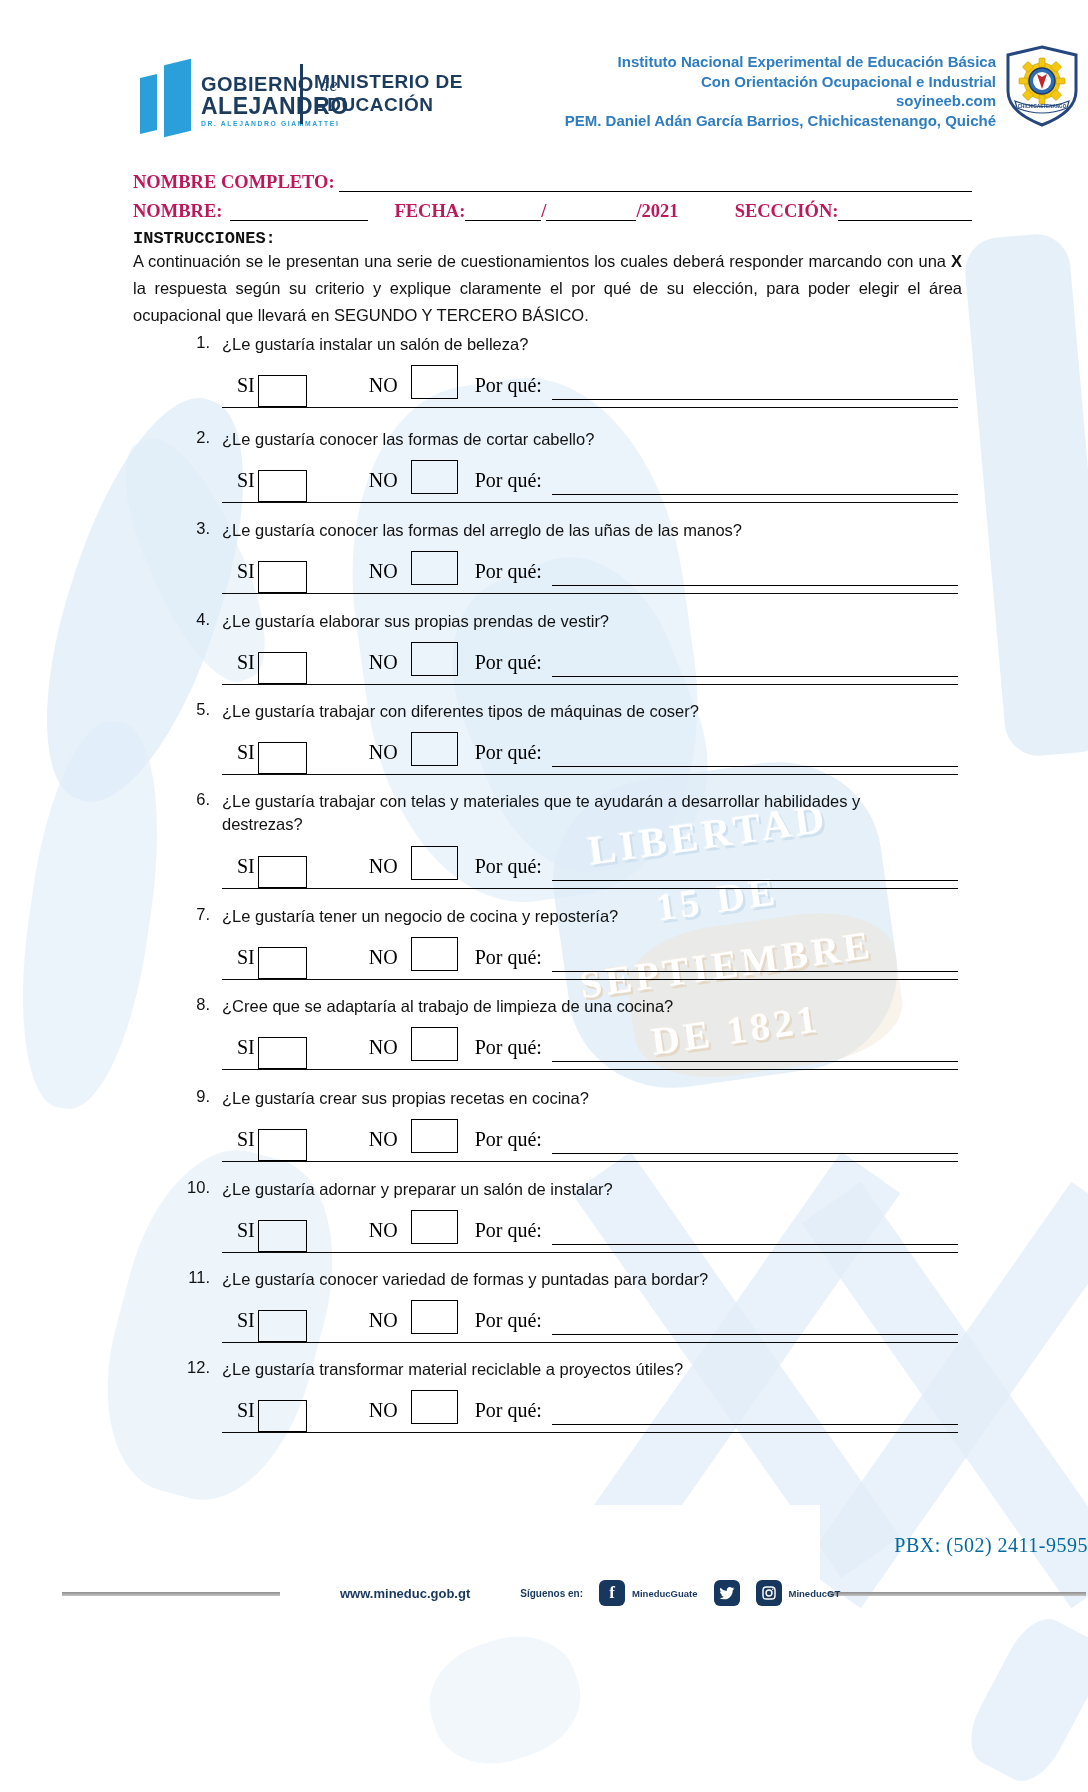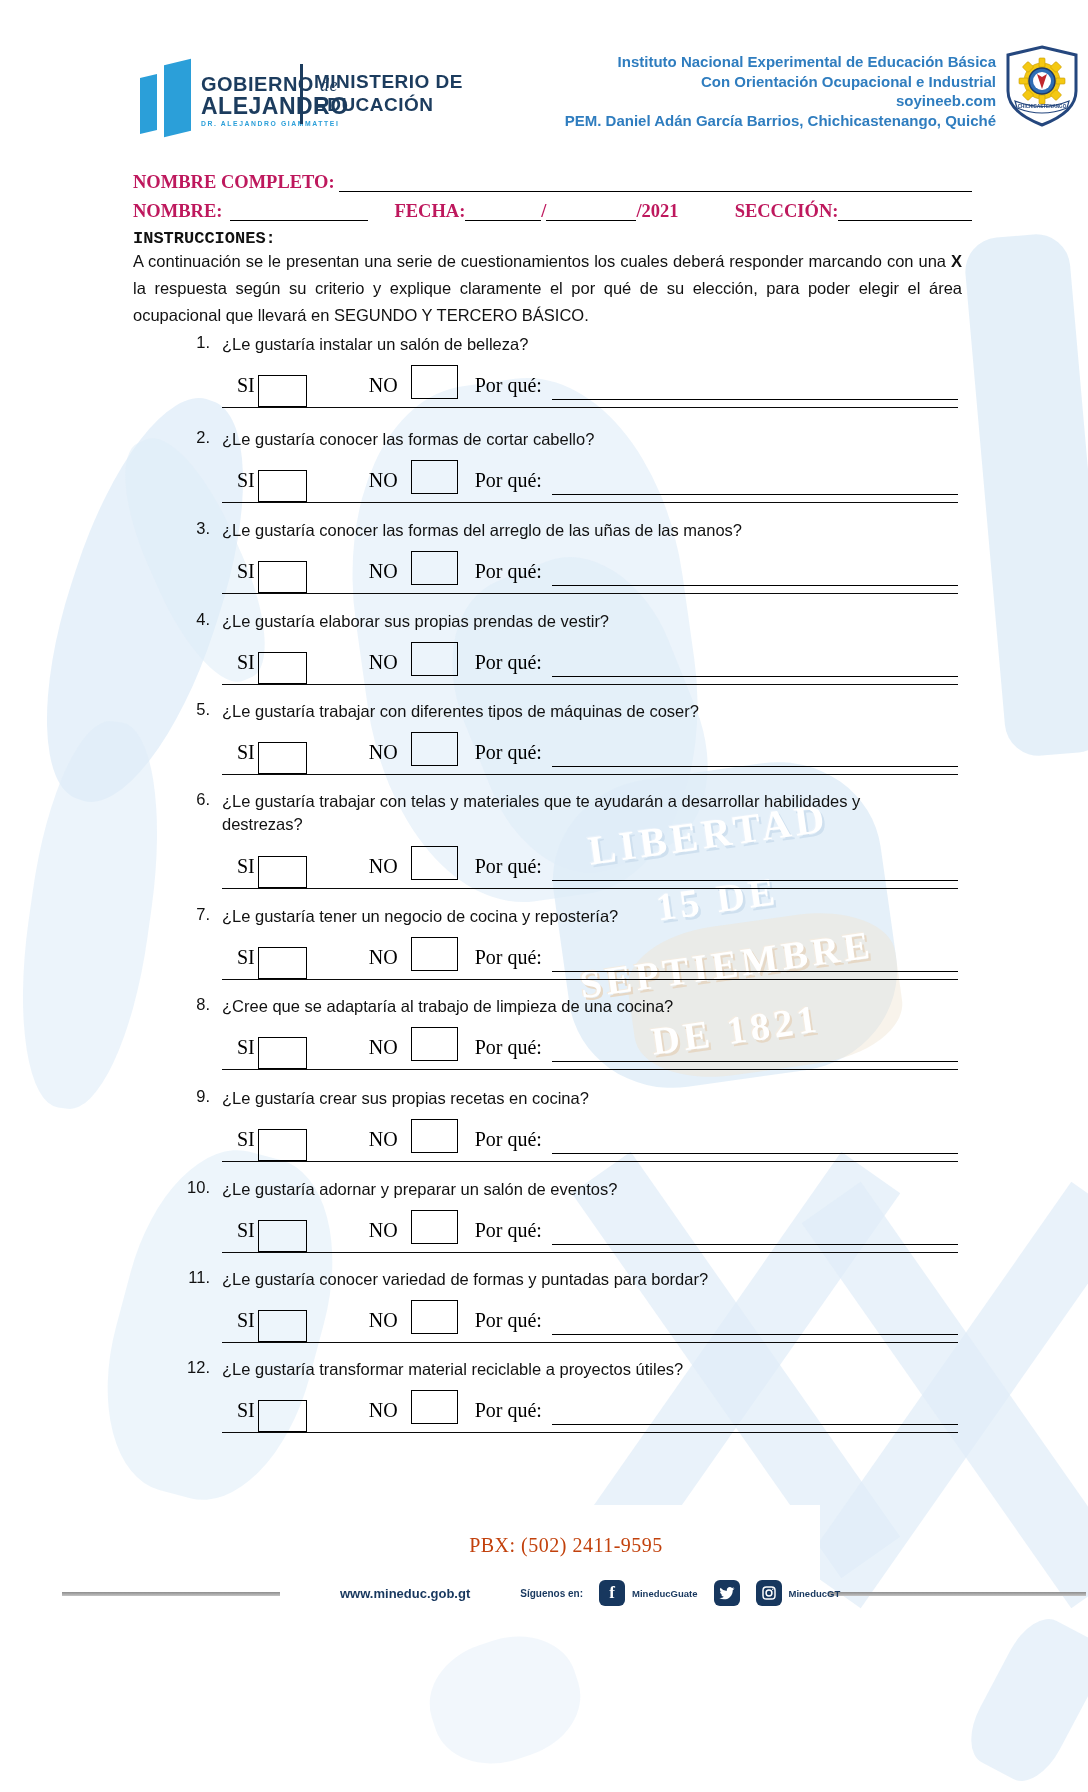--- a/index.html
+++ b/index.html
@@ -56,22 +56,22 @@
   .cb{border:1.7px solid #000;background:transparent;}
   .si-box{width:47px;height:30px;margin:12px 0 0 3px;}
   .no-box{width:45px;height:32px;margin:0 0 6px 13px;}
   .gap1{width:62px;}
   .pq{margin-left:17px;white-space:nowrap;}
   .ans-line{flex:1;align-self:flex-end;margin:0 0 7px 10px;height:2px;border-bottom:1.7px solid #000;}
   .line2{position:absolute;left:222px;right:130px;top:74px;border-bottom:1.7px solid #0a0a0a;}
   .two-line .line2{top:98px;}
   
   .foot-mask{position:absolute;left:282px;top:1505px;width:538px;height:130px;background:#fff;z-index:1;}
-  .pbx{position:absolute;left:44px;right:0;top:1534px;text-align:center;z-index:2;
-       font-family:"Liberation Serif",serif;font-size:20px;color:#c2410c;letter-spacing:.5px;}
+  .pbx{position:absolute;left:44px;right:0;top:1534px;text-align:right;z-index:2;
+       font-family:"Liberation Serif",serif;font-size:20px;color:#0369a1;letter-spacing:.5px;}
   .gray-line{position:absolute;top:1592px;height:4px;z-index:1;
        background:linear-gradient(#8d8d8d,#c4c4c4);}
   .gl-left{left:62px;width:218px;}
   .gl-right{left:828px;width:258px;}
   .social{position:absolute;left:340px;top:1577px;height:32px;display:flex;align-items:center;z-index:2;
           color:#17375e;text-align:center;}
   .web{font-size:13px;font-weight:bold;}
   .follow{font-size:10px;font-weight:bold;margin-left:50px;}
   .sicon{width:26px;height:26px;border-radius:6px;background:#17375e;margin-left:16px;
          display:flex;align-items:center;justify-content:center;color:#fff;}
@@ -296,21 +296,21 @@
         <span class="gap1"></span>
         <span>NO</span>
         <span class="cb no-box"></span>
         <span class="pq">Por qué:</span>
         <span class="ans-line"></span>
       </div>
       <div class="line2"></div>
     </div>
       <div class="q-block" style="top: 1178px;">
       <div class="q-num">10.</div>
-      <div class="q-text">¿Le gustaría adornar  y preparar un salón de eventos?</div>
+      <div class="q-text">¿Le gustaría adornar  y preparar un salón de instalar?</div>
       <div class="ans-row">
         <span>SI</span>
         <span class="cb si-box"></span>
         <span class="gap1"></span>
         <span>NO</span>
         <span class="cb no-box"></span>
         <span class="pq">Por qué:</span>
         <span class="ans-line"></span>
       </div>
       <div class="line2"></div>

